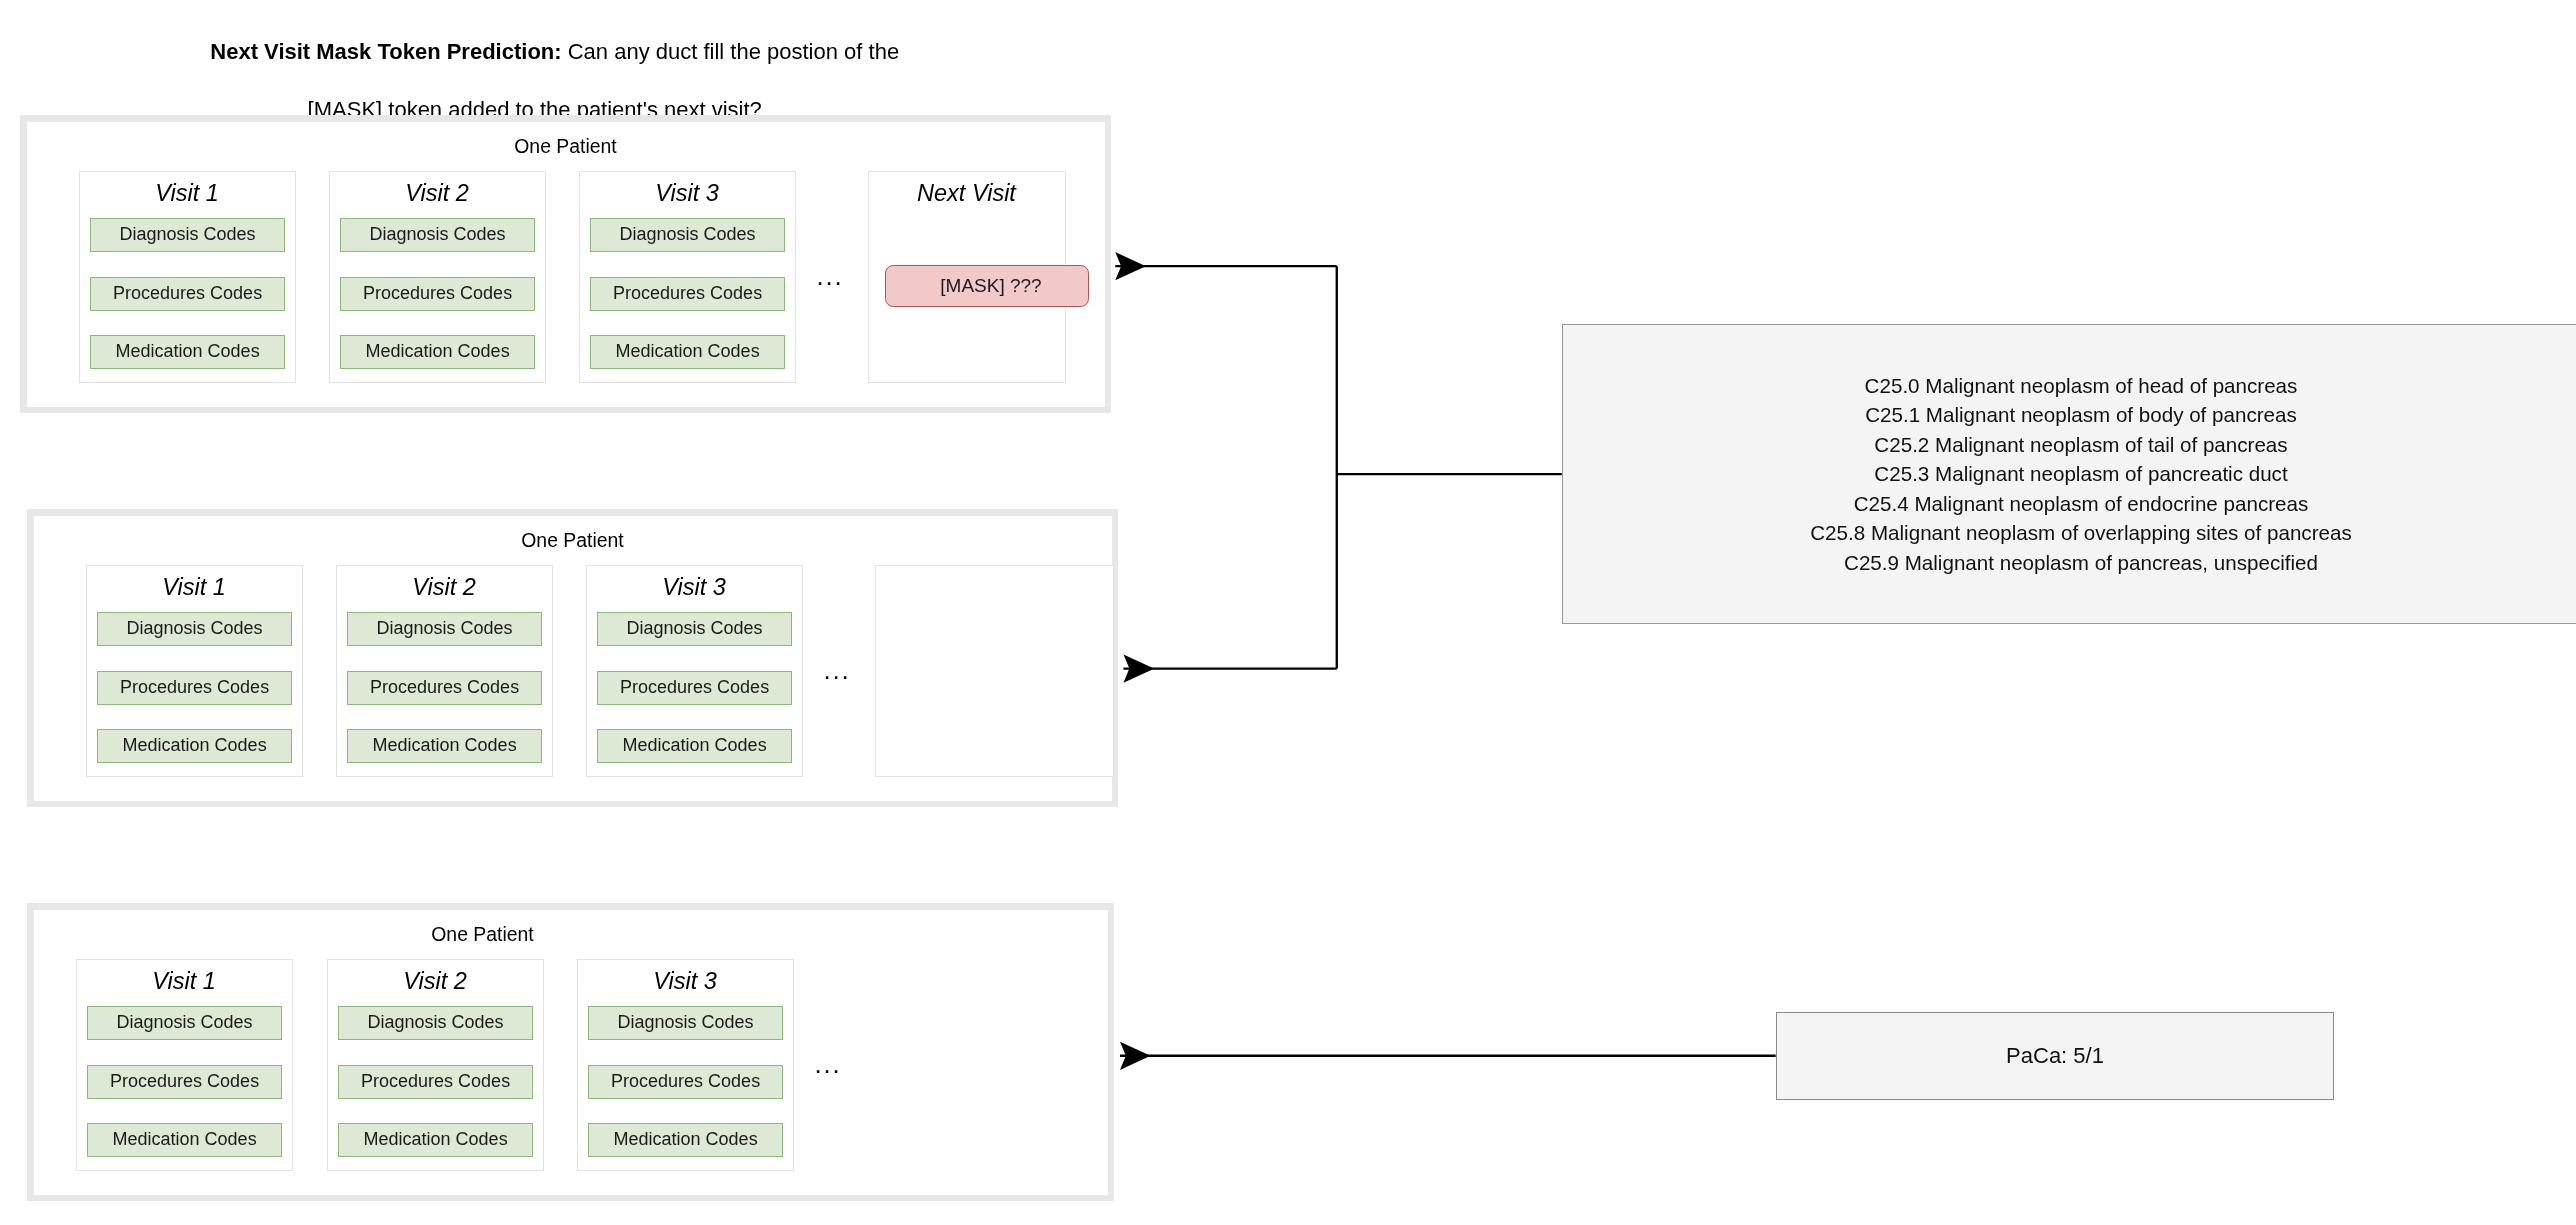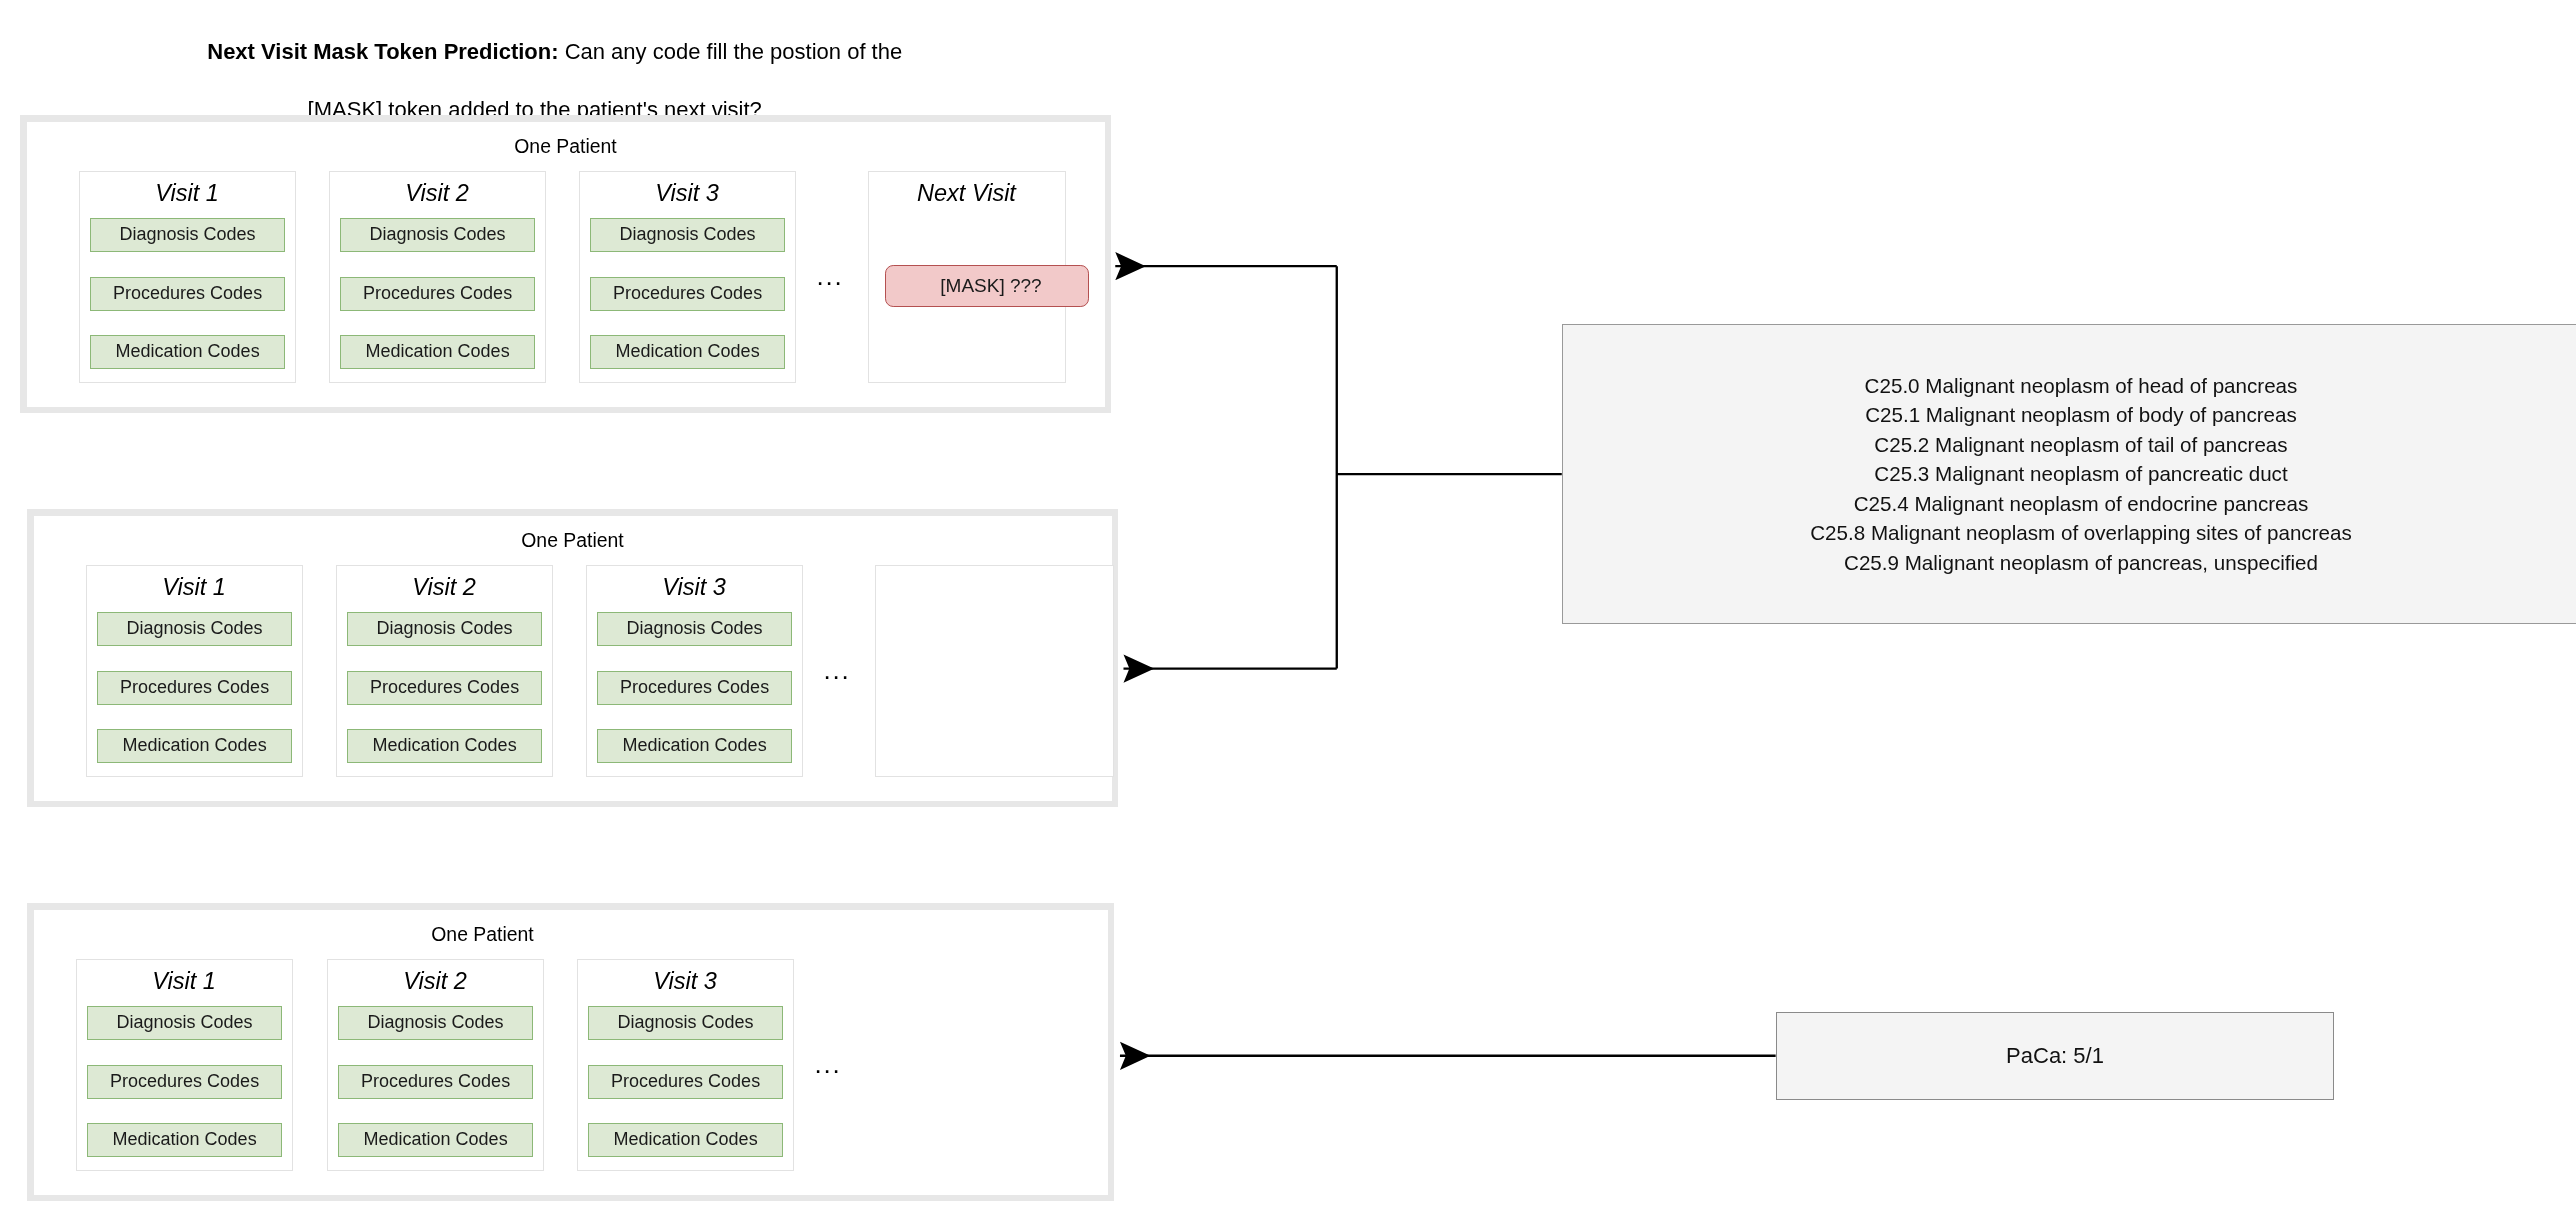--- a/index.html
+++ b/index.html
@@ -142,21 +142,21 @@
     height: 1225px;
     pointer-events: none;
   }
 </style>
 </head>
 <body>
 
 <div id="canvas">
 
   <div class="section-title" style="left:82px; top:8.2px; width:881px;">
-    <span class="lead">Next Visit Mask Token Prediction:</span><span> Can any code fill the postion of the</span><br>
+    <span class="lead">Next Visit Mask Token Prediction:</span><span> Can any duct fill the postion of the</span><br>
     <span>[MASK] token added to the patient's next visit?</span>
   </div>
 
   <div class="patient-panel" style="left:20px; top:115px; width:1091px; height:298px;">
     <div class="patient-inner">
       <div class="patient-label" style="top:13px;">One Patient</div>
 
       <div class="visit-col" style="left:52px; top:49px; width:217px; height:212px;">
         <div class="visit-title" style="top:8.2px;">Visit 1</div>
         <div class="code-chip" style="left:10.6px; top:46px; width:195px; height:34px;">Diagnosis Codes</div>

